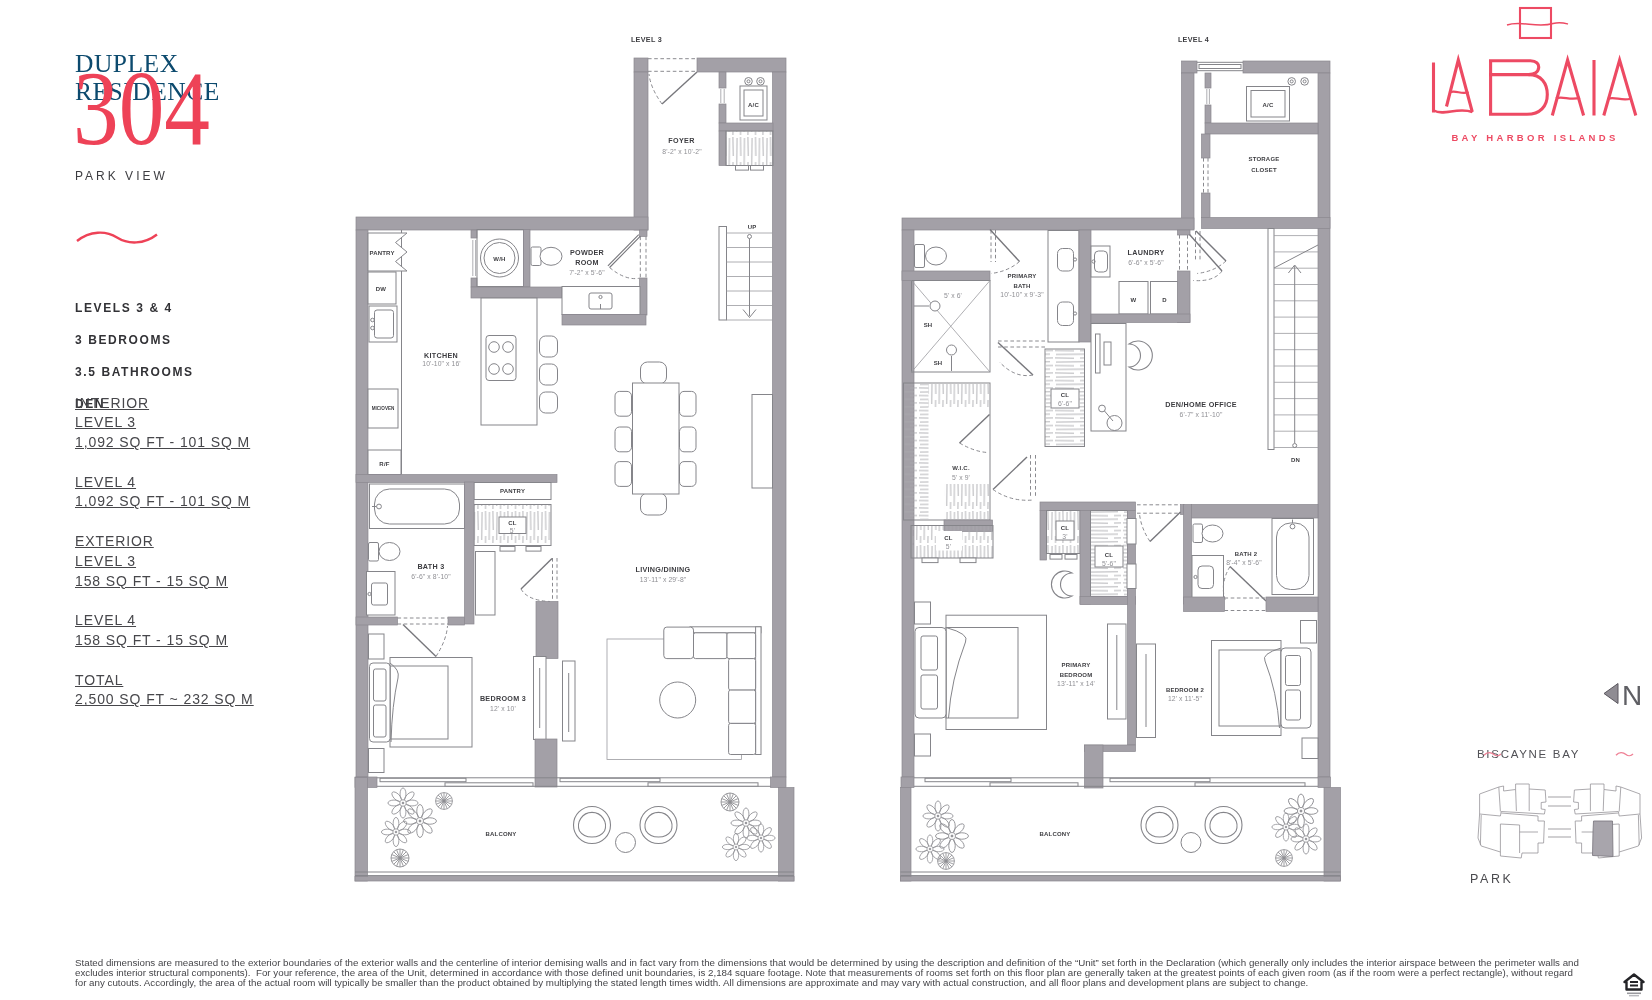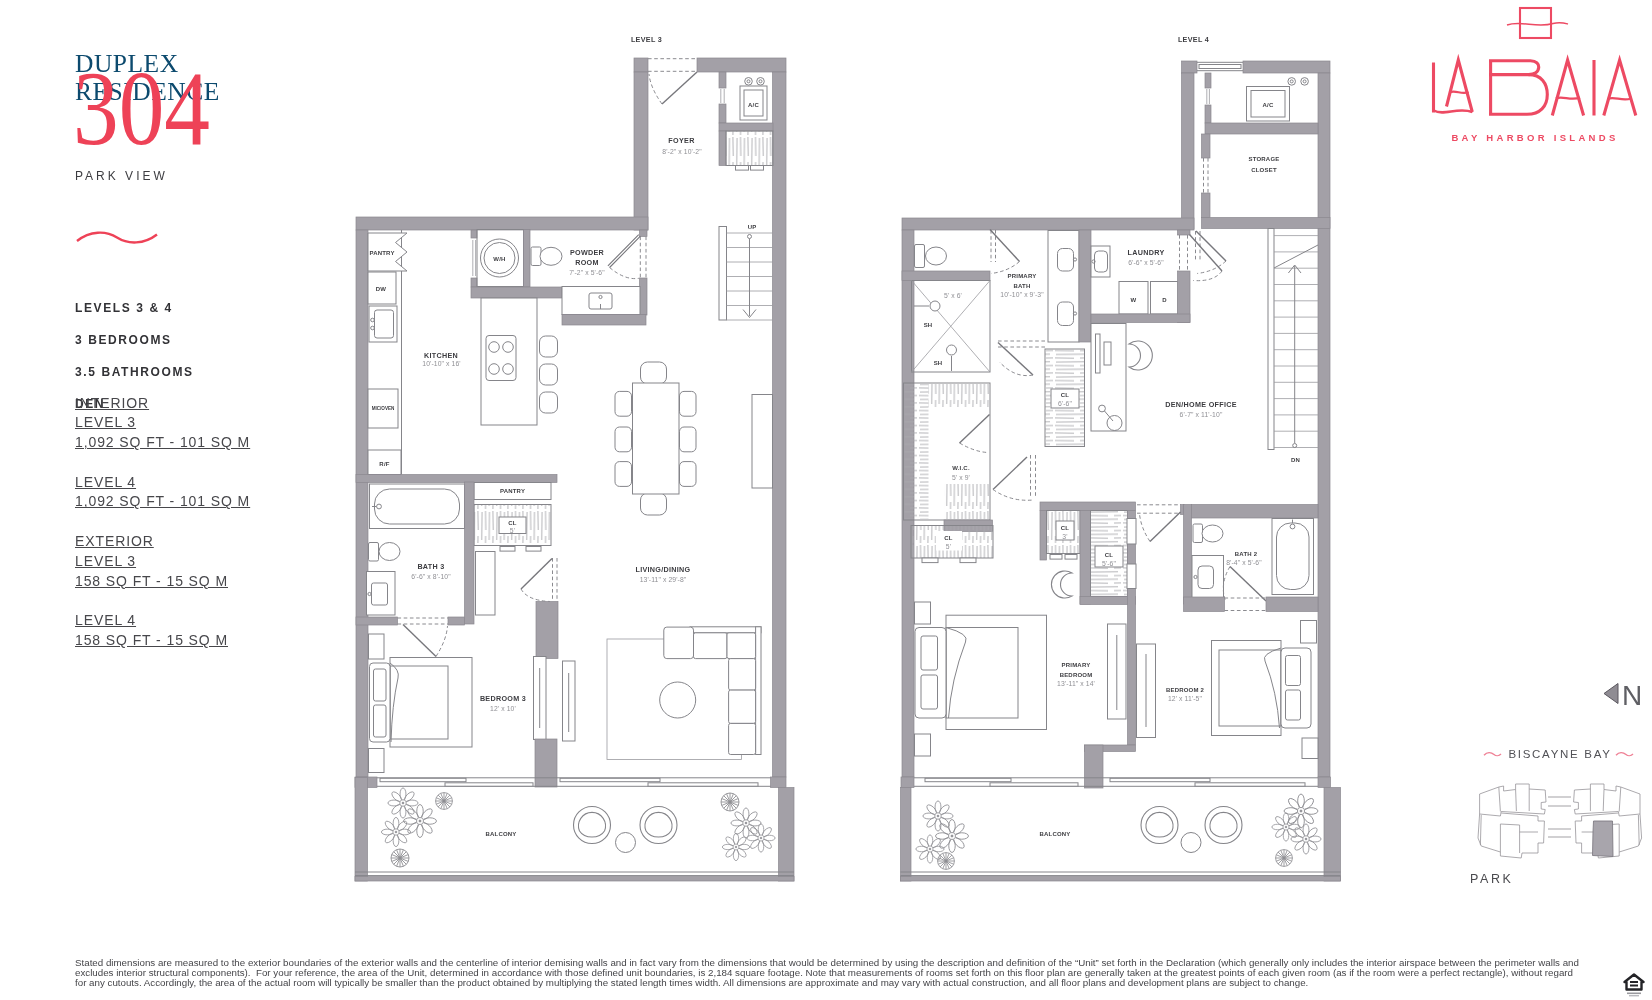--- a/index.html
+++ b/index.html
@@ -4,21 +4,21 @@
 <style>
 html,body{margin:0;padding:0;background:#fff;}
 body{width:1652px;height:1000px;position:relative;overflow:hidden;font-family:"Liberation Sans",sans-serif;}
 .abs{position:absolute;}
 .duplex{left:75px;top:2px;font-family:"Liberation Serif",serif;font-size:25.5px;line-height:27.5px;color:#0c4a6e;letter-spacing:0.5px;font-weight:400;margin-top:48px;}
 .n304{left:73px;top:56px;font-family:"Liberation Serif",serif;font-size:105px;line-height:105px;color:#ee4257;letter-spacing:0;font-weight:400;transform:scaleX(.87);transform-origin:0 0;}
 .parkview{left:75px;top:169px;font-size:12px;letter-spacing:3px;color:#3d3d41;}
 .levels{left:75px;top:291.5px;font-size:12px;font-weight:700;letter-spacing:1.6px;line-height:32px;color:#323236;}
 .stats{left:75px;top:393.5px;font-size:14px;letter-spacing:0.9px;line-height:19.8px;color:#47474b;text-decoration:underline;}
 .stats p{margin:0 0 19.8px 0;}
-.biscayne{left:1477px;top:748px;width:166px;text-align:center;font-size:11.5px;letter-spacing:1.7px;color:#515156;}
+.biscayne{left:1477px;top:748px;width:166px;font-size:11.5px;letter-spacing:1.7px;color:#515156;}
 .park{left:1470px;top:872px;width:182px;font-size:12.5px;letter-spacing:2.6px;color:#4a4a4e;}
 .discl{left:75px;top:957.5px;width:1620px;font-size:9.75px;line-height:10.35px;color:#454549;}
 svg text{font-family:"Liberation Sans",sans-serif;}
 .lb{font-size:7.2px;font-weight:700;fill:#3c3c40;letter-spacing:.3px;text-anchor:middle;}
 .lbs{font-size:6px;font-weight:700;fill:#3c3c40;letter-spacing:.2px;text-anchor:middle;}
 .dm{font-size:6.8px;fill:#8f8f94;letter-spacing:.1px;text-anchor:middle;}
 </style>
 </head>
 <body>
 
@@ -32,20 +32,21 @@
 <path d="M2,13 C15,2.5 31,2.5 42,9.5 C53,16.5 69,16.5 82,6.5" stroke="#ee4257" stroke-width="2.4" fill="none"></path>
   </svg>
 
 <div class="abs levels">LEVELS 3 &amp; 4<br>3 BEDROOMS<br>3.5 BATHROOMS<br>DEN</div>
 
 <div class="abs stats">
 <p>INTERIOR<br>LEVEL 3<br>1,092 SQ FT - 101 SQ M</p>
 <p>LEVEL 4<br>1,092 SQ FT - 101 SQ M</p>
 <p>EXTERIOR<br>LEVEL 3<br>158 SQ FT - 15 SQ M</p>
 <p>LEVEL 4<br>158 SQ FT - 15 SQ M</p>
+<p>TOTAL<br>2,500 SQ FT ~ 232 SQ M</p>
 </div>
 
 <svg class="abs" style="left:1425px;top:0" width="227" height="150" viewBox="0 0 227 150">
 <g stroke="#ed4a63" fill="none">
 
 <rect x="95" y="8" width="31" height="30" stroke-width="2.1"></rect>
 
 <path d="M82,25 C96,20 112,28.5 128,23.5 C135,21.5 139.5,23 143,24" stroke-width="1.5"></path>
 
 <g stroke-width="3.1">

